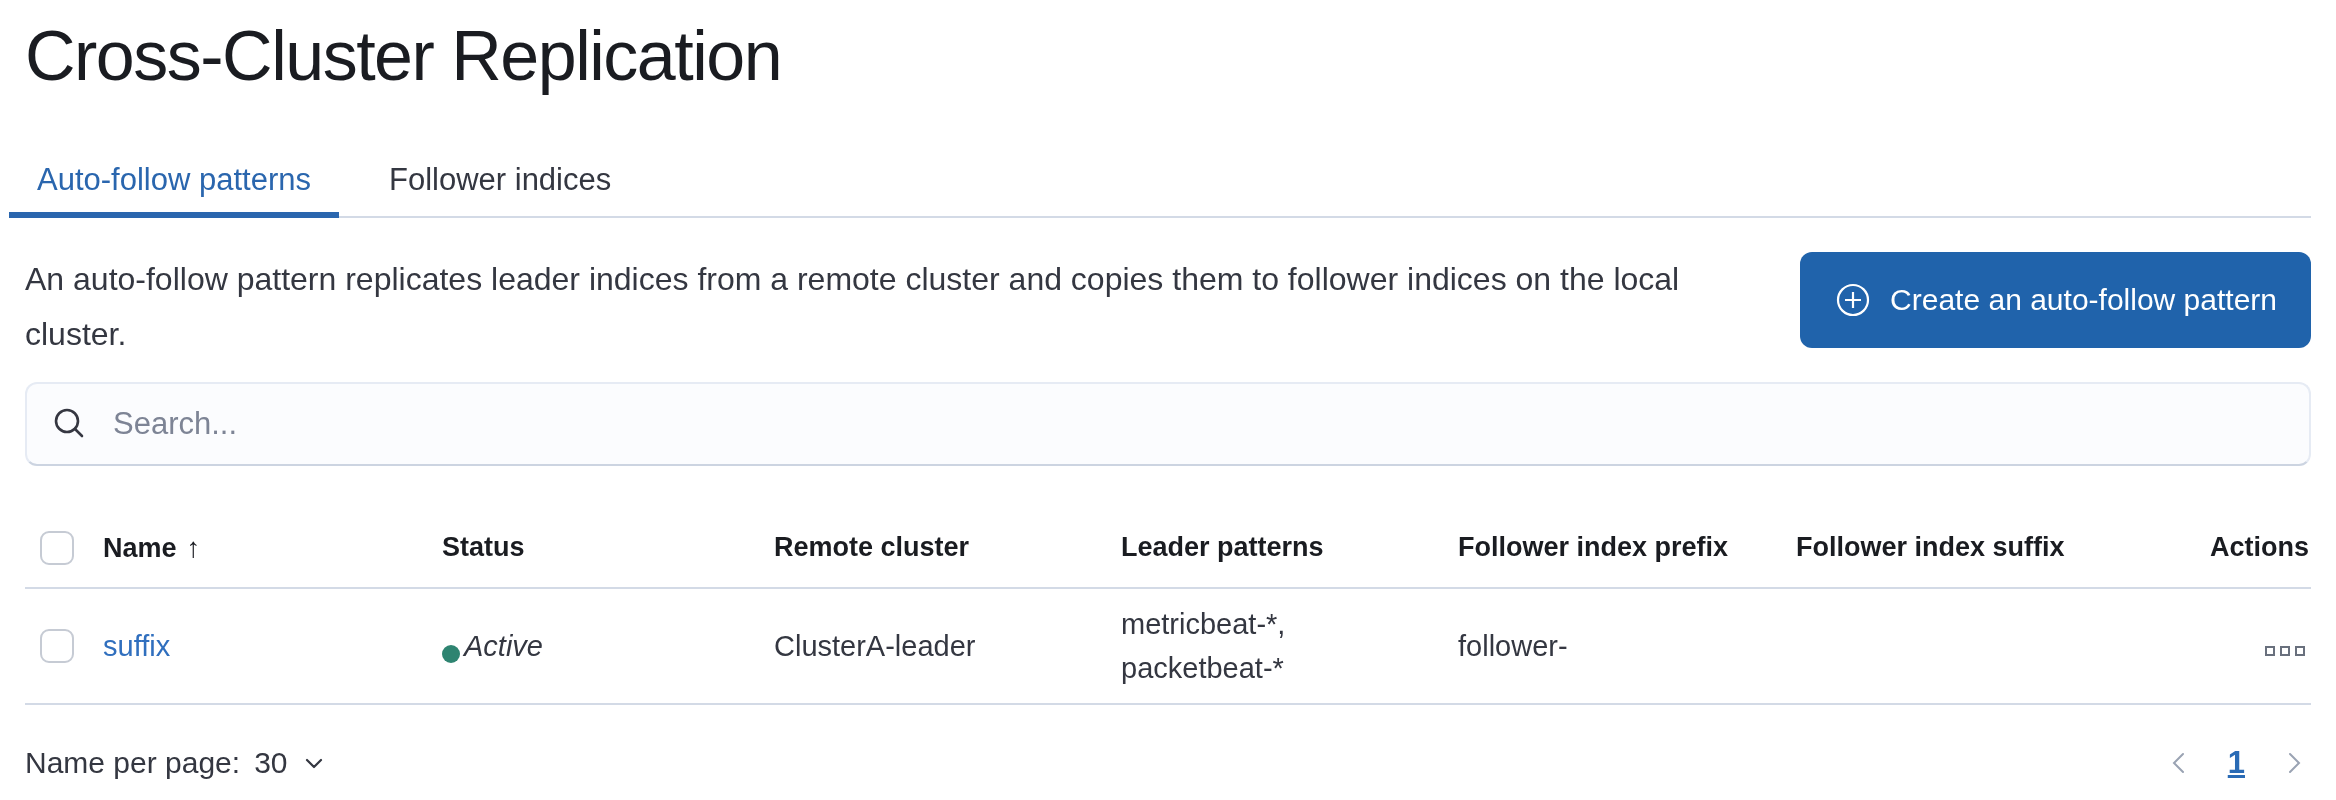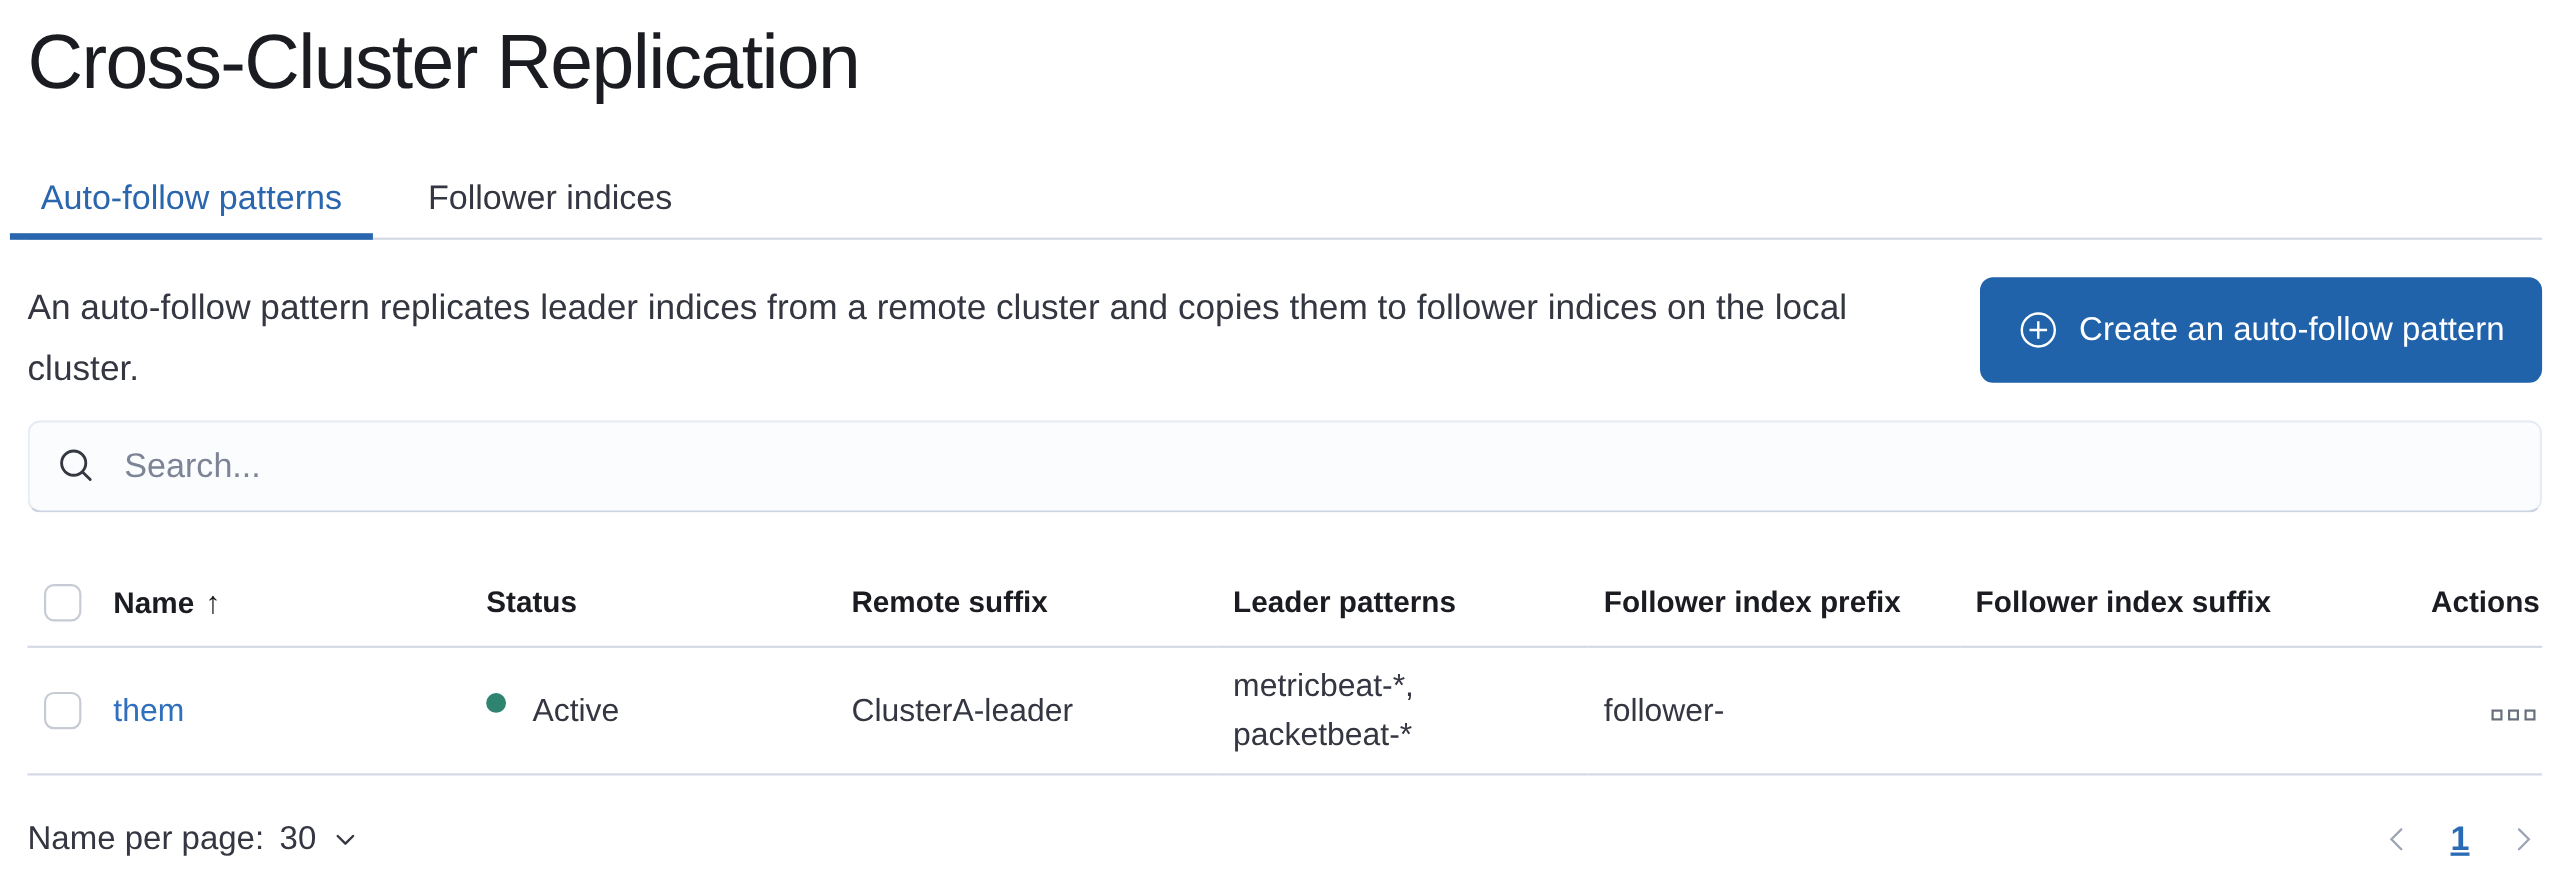--- a/index.html
+++ b/index.html
@@ -53,21 +53,21 @@
   }
   th.cb-col, td.cb-col { padding-left: 15px; }
   th.actions-col, td.actions-col { text-align: right; padding-right: 2px; }
 
   .checkbox {
     width: 34px; height: 34px; background: #fff;
     border: 2px solid #c6cbd4; border-radius: 9px; cursor: pointer;
   }
   .sort-arrow { font-weight: 400; font-size: 28px; margin-left: 10px; color: #1a1c21; }
   a.name-link { color: #306fbe; text-decoration: none; cursor: pointer; }
-  .status-wrap { display: flex; align-items: flex-start; gap: 24px; }
+  .status-wrap { display: flex; align-items: flex-end; gap: 4px; font-style: italic; }
   .dot { width: 18px; height: 18px; border-radius: 50%; background: #2e8471; flex: none; }
   .leader-cell { line-height: 44px; padding-right: 30px; }
 
   .boxes { display: inline-flex; gap: 5px; cursor: pointer; padding: 4px; }
   .boxes span { width: 10px; height: 10px; border: 2px solid #69707d; background: #fff; }
 
   .footer { margin-top: 40px; display: flex; justify-content: space-between; align-items: center; }
   .rpp { display: flex; align-items: center; gap: 14px; font-size: 30px; color: #343741; cursor: pointer; }
   .pagination { display: flex; align-items: center; gap: 32px; }
   .page-num { font-size: 31px; font-weight: 700; color: #2a6bb5; text-decoration: underline; cursor: pointer; }
@@ -117,33 +117,33 @@
     </colgroup>
     <thead>
       <tr>
         <th class="cb-col">
             <div class="checkbox"></div>
           </th>
         <th>
           <span>Name</span><span class="sort-arrow">↑</span>
         </th>
         <th>Status</th>
-        <th>Remote suffix</th>
+        <th>Remote cluster</th>
         <th>Leader patterns</th>
         <th>Follower index prefix</th>
         <th>Follower index suffix</th>
         <th class="actions-col">Actions</th>
       </tr>
     </thead>
     <tbody>
       <tr>
         <td class="cb-col">
             <div class="checkbox"></div>
           </td>
-        <td><a class="name-link">them</a></td>
+        <td><a class="name-link">suffix</a></td>
         <td>
           <div class="status-wrap">
             <span class="dot"></span>
             <span>Active</span>
           </div>
         </td>
         <td>ClusterA-leader</td>
         <td class="leader-cell">metricbeat-*, packetbeat-*</td>
         <td>follower-</td>
         <td></td>

